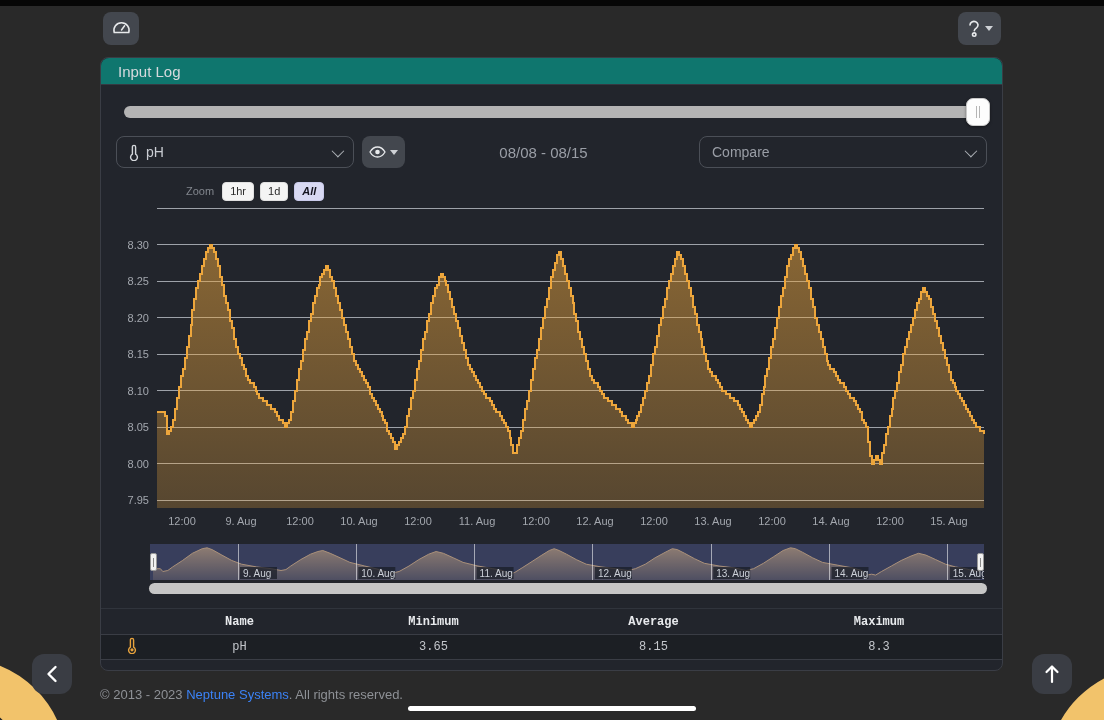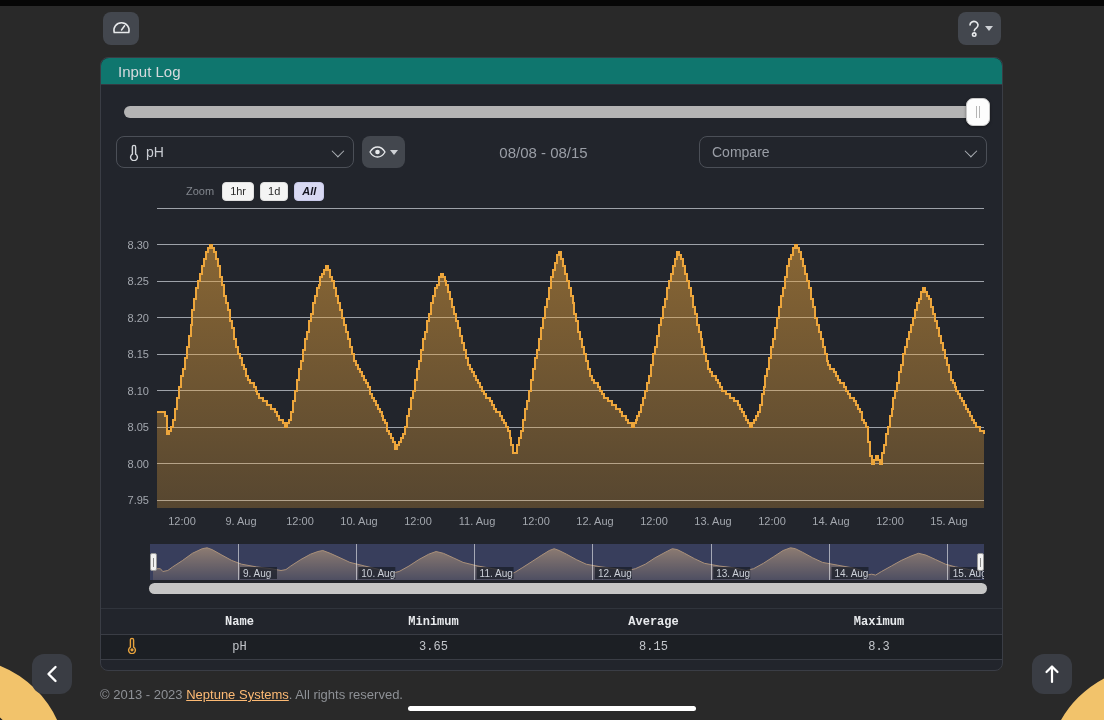--- a/index.html
+++ b/index.html
@@ -81,21 +81,21 @@
   .nav-handle.l { left:0; } .nav-handle.r { right:0; }
   .scrollbar { margin:3px 0 0 48px; width:838px; height:11px; background:#c6c6c6; border-radius:6px; }
 
   
   .sum-table { margin-top:14px; width:100%; border-collapse:collapse; font-size:12px;font-family:Liberation Mono, monospace; }
   .sum-table th { font-weight:bold; color:#e8eaed; height:26px; border-bottom:1px solid #3a3d45; border-top:1px solid #30343c; }
   .sum-table td { height:25px; color:#c3c6cb; text-align:center; border-bottom:1px solid #3a3d45; background:rgba(0,0,0,0.16); }
   .panel-bottom-pad { height:10px; }
 
   .footer { position:absolute; left:100px; top:687px; font-size:13px; color:#8e9196; z-index:1; }
-  .footer a { color:#fdba74; text-decoration:underline; cursor:pointer; }
+  .footer a { color:#3b82f6; cursor:pointer; }
 
   .nav-btn {
     position:absolute; width:40px; height:40px; border-radius:12px; background:#3a3d44;
     display:flex; align-items:center; justify-content:center; z-index:2; cursor:pointer;
   }
   .nav-btn.back { left:32px; top:654px; }
   .nav-btn.top { left:1032px; top:654px; }
 
   .home-indicator { position:absolute; left:408px; top:706px; width:288px; height:5px; border-radius:3px; background:#fff; z-index:2; }
 

